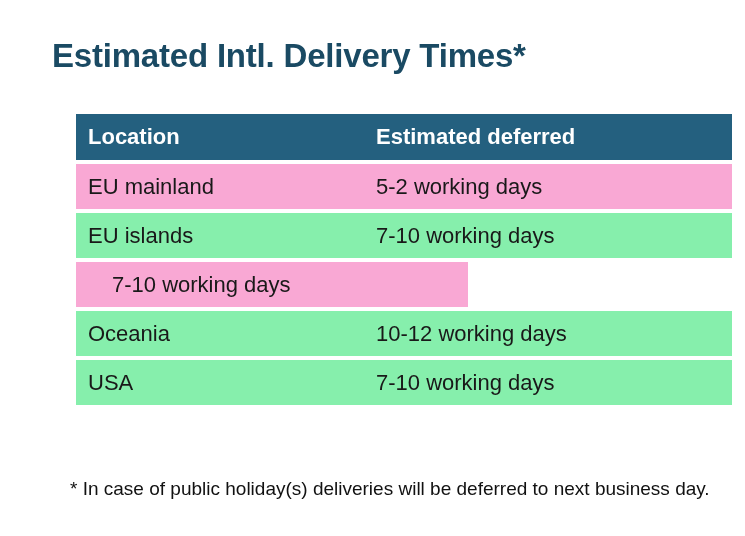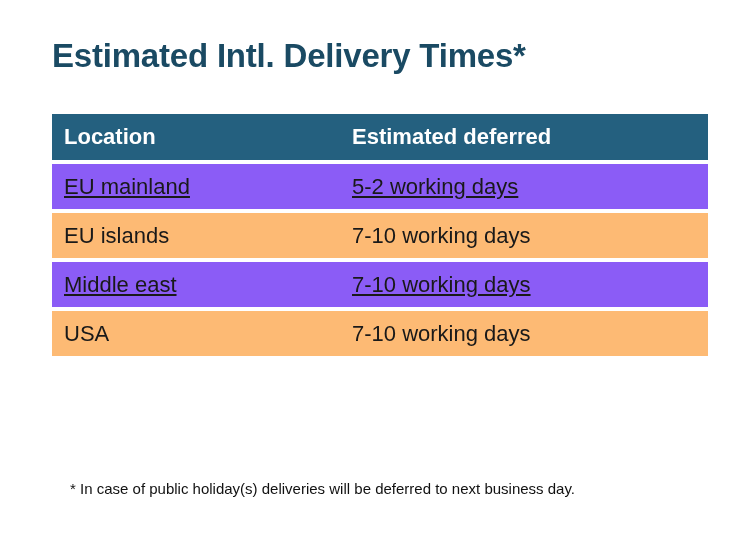--- a/index.html
+++ b/index.html
@@ -41,20 +41,21 @@
     position: absolute;
     left: 52px;
     top: 114px;
     width: 638px;
   }
 
   .row {
     display: flex;
     width: 100%;
     margin-bottom: 4px;
+    margin-left: 24px;
   }
   .row:last-child {
     margin-bottom: 0;
   }
 
   .cell {
     box-sizing: border-box;
     height: 45px;
     display: flex;
     align-items: center;
@@ -85,33 +86,32 @@
     background: #24607f;
     color: #ffffff;
     font-weight: 700;
     font-size: 22px;
     height: 46px;
     line-height: 46px;
   }
 
   
   .row-odd .cell {
-    background: #8b5cf6;
-    text-decoration: underline;
+    background: #f9a8d4;
   }
   .row-even .cell {
-    background: #fdba74;
+    background: #86efac;
   }
 
   
   .footnote {
     position: absolute;
     left: 70px;
     top: 479px;
-    font-size: 15px;
+    font-size: 19px;
     color: #111111;
     line-height: 20px;
     white-space: nowrap;
   }
 </style>
 </head>
 <body>
 
 <div class="page">
 
@@ -131,25 +131,29 @@
       <div class="cell cell-delivery">5-2 working days</div>
     </div>
 
     <div class="row row-even">
       <div class="cell cell-location">EU islands</div>
       <div class="cell cell-gap"></div>
       <div class="cell cell-delivery">7-10 working days</div>
     </div>
 
     <div class="row row-odd">
-      <div class="cell cell-location">Middle east</div>
       <div class="cell cell-gap"></div>
       <div class="cell cell-delivery">7-10 working days</div>
     </div>
 
+    <div class="row row-even">
+      <div class="cell cell-location">Oceania</div>
+      <div class="cell cell-gap"></div>
+      <div class="cell cell-delivery">10-12 working days</div>
+    </div>
 
 
     <div class="row row-even">
       <div class="cell cell-location">USA</div>
       <div class="cell cell-gap"></div>
       <div class="cell cell-delivery">7-10 working days</div>
     </div>
 
   </div>
 

